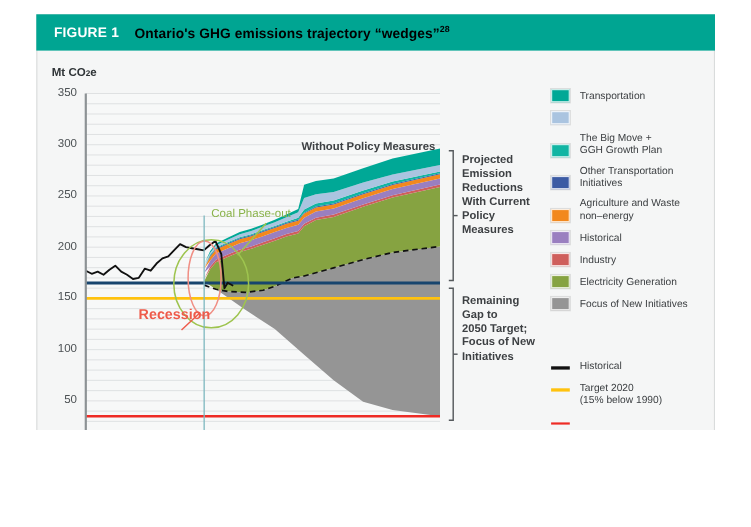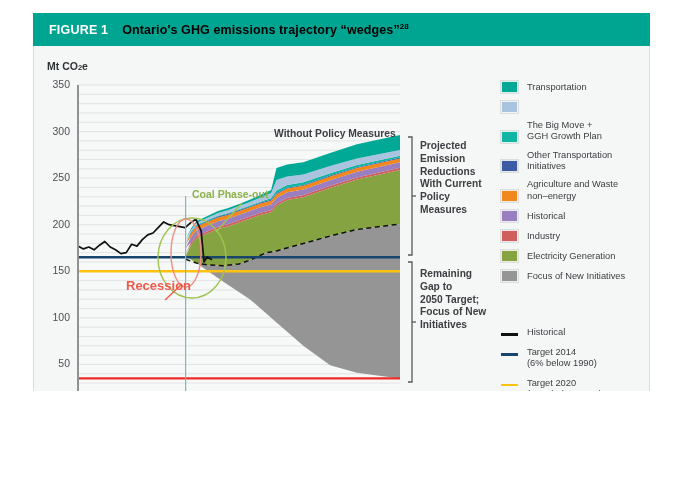--- a/index.html
+++ b/index.html
@@ -71,21 +71,21 @@
     position:absolute;font-size:10.2px;color:#4c5154;
     transform:rotate(-90deg);transform-origin:left top;white-space:nowrap;
   }
 
   
   .anno{position:absolute;font-size:10.2px;color:#3d4043;}
   .anno-without{
     left:274px;top:128px;font-weight:bold;color:#3d4043;font-size:10.3px;
   }
   .anno-coal{
-    left:192px;top:188px;color:#8ab34a;font-weight:bold;font-size:10.5px;
+    left:192px;top:188px;color:#8ab34a;font-weight:normal;font-size:10.5px;
   }
   .anno-recession{
     left:126px;top:278px;color:#ee5a4a;font-weight:bold;font-size:13px;
   }
   .anno-right{
     position:absolute;font-size:10.2px;color:#3d4043;font-weight:bold;
     line-height:1.25;white-space:pre-line;
   }
   .anno-proj{left:420px;top:140px;width:70px;}
   .anno-gap{left:420px;top:268px;width:70px;}
@@ -418,27 +418,20 @@
     </div>
   <div class="legend2" id="legend-lines">
       <div class="legend2-row">
         <span class="lineswatch">
           <i style="background: rgb(17, 17, 17);"></i>
         </span>
         <span class="legend2-label">Historical</span>
       </div>
       <div class="legend2-row">
         <span class="lineswatch">
-          <i style="background: rgb(23, 69, 110);"></i>
-        </span>
-        <span class="legend2-label">Target 2014
-(6% below 1990)</span>
-      </div>
-      <div class="legend2-row">
-        <span class="lineswatch">
           <i style="background: rgb(255, 194, 14);"></i>
         </span>
         <span class="legend2-label">Target 2020
 (15% below 1990)</span>
       </div>
       <div class="legend2-row">
         <span class="lineswatch">
           <i style="background: rgb(238, 43, 37);"></i>
         </span>
       </div>

